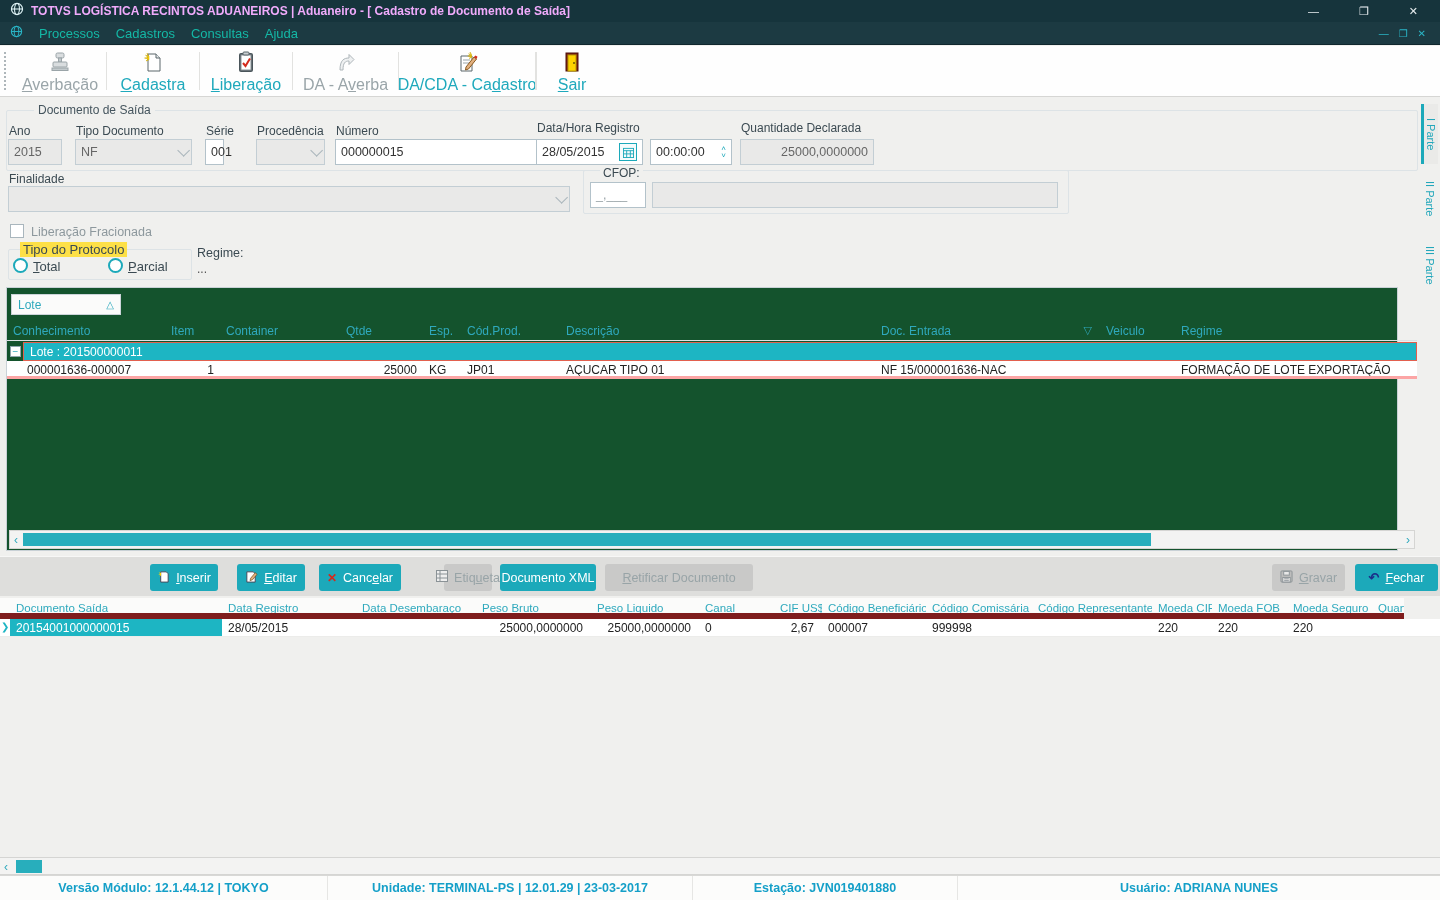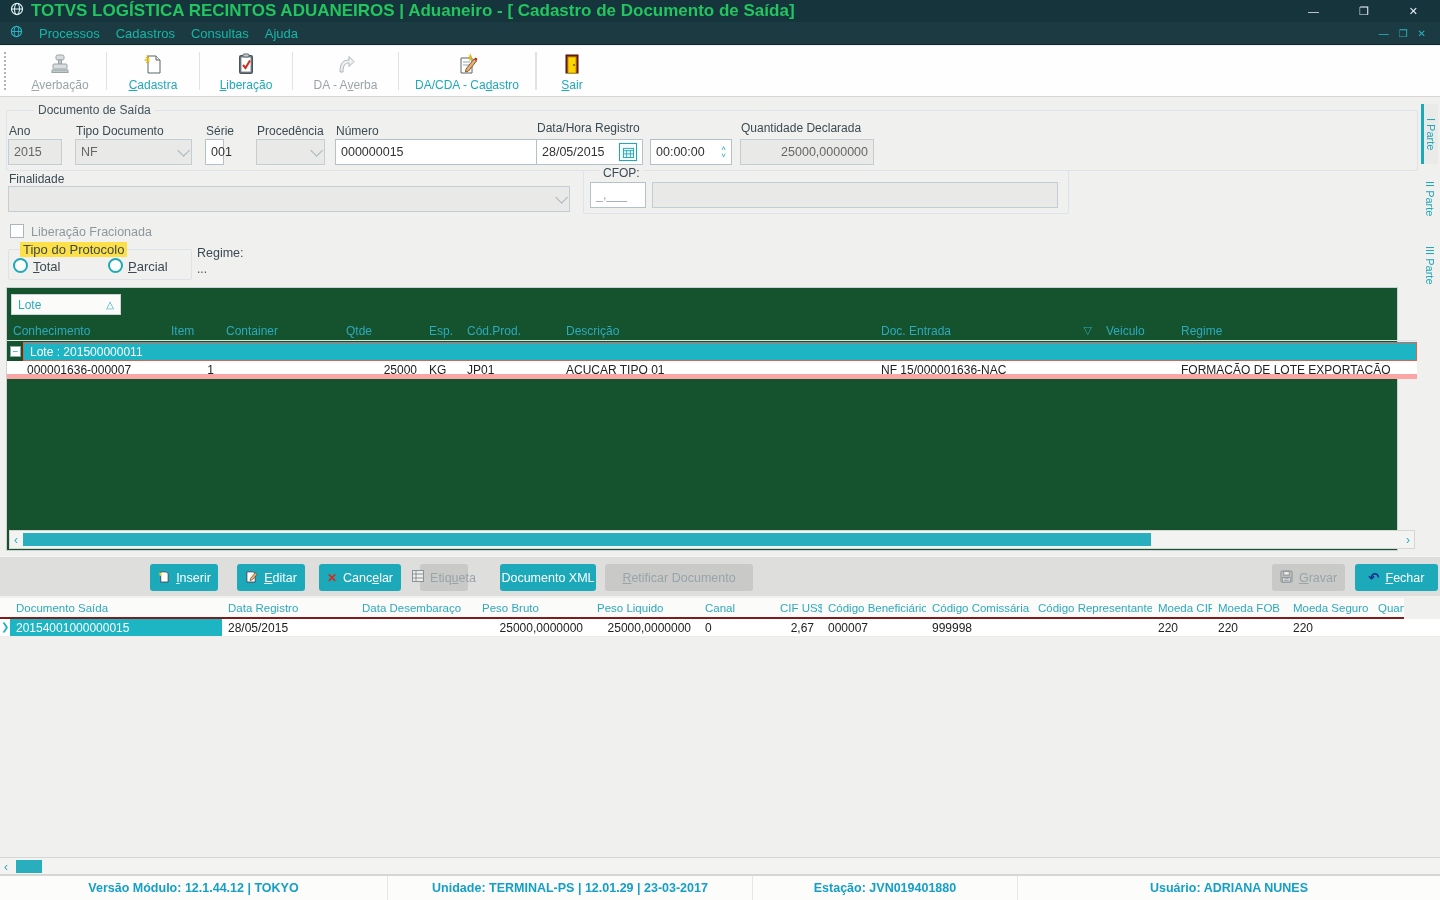--- a/index.html
+++ b/index.html
@@ -3,37 +3,37 @@
 <meta charset="utf-8">
 <style>
   * { margin:0; padding:0; box-sizing:border-box; }
   html,body { width:1440px; height:900px; }
   body { font-family:"Liberation Sans", sans-serif; background:#f0f0ee; }
   .app { position:relative; width:1440px; height:900px; background:#f0f0ee; overflow:hidden; }
 
   
   .titlebar { position:absolute; left:0; top:0; width:1440px; height:22px; background:#16343c;
               display:flex; align-items:center; padding:0 10px; gap:7px; }
-  .titlebar .title { color:#22c55e; font-size:17px; font-weight:bold; white-space:nowrap; }
+  .titlebar .title { color:#f0abfc; font-size:12px; font-weight:bold; white-space:nowrap; }
   .winctl { margin-left:auto; display:flex; gap:40px; padding-right:12px; }
   .winctl span { color:#e8eef0; font-size:11px; line-height:20px; cursor:default; }
 
   
   .menubar { position:absolute; left:0; top:22px; width:1440px; height:23px; background:#1c3a42;
              display:flex; align-items:center; padding:0 10px; gap:16px; border-bottom:1px solid #10272e; }
   .menubar .mitem { color:#14b8a6; font-size:13px; cursor:default; }
   .childctl { margin-left:auto; display:flex; gap:10px; padding-right:4px; }
   .childctl span { color:#2ab5c6; font-size:10px; }
 
   
   .toolbar { position:absolute; left:0; top:46px; width:1440px; height:51px; background:#fefefe;
              border-bottom:1px solid #d6d6d4; display:flex; align-items:stretch; padding-left:4px; }
   .grip { width:6px; margin:6px 4px 6px 0; border-left:2px dotted #aeb6ba; }
   .tbtn { display:flex; flex-direction:column; align-items:center; justify-content:center; gap:3px; cursor:default; }
-  .tbtn .tlabel { font-size:12px; color:#1fa9bc; white-space:nowrap;text-align:center; }
+  .tbtn .tlabel { font-size:16px; color:#1fa9bc; white-space:nowrap;text-align:center; }
   .tbtn.disabled .tlabel { color:#9aa5a9; }
   .tsep { width:1px; background:#e2e2e0; margin:6px 0; }
   .ticon { height:24px; display:flex; align-items:flex-end; }
 
   
   .lbl { position:absolute; font-size:12px; color:#3b4a52; white-space:nowrap; }
   .lbl.gray { color:#8d989d; }
   .field { position:absolute; height:23px; border:1px solid #b3c2ca; background:#fff; font-size:12.5px;
            color:#333; padding:12px 5px; display:flex; align-items:center; }
   .field.disabled { background:#e9e9e8; color:#666; border-color:#c3ced4; }
@@ -68,21 +68,21 @@
   .ghead .gc { font-size:12px; color:#2fa9bd; padding:3px 0 0 6px; white-space:nowrap; overflow:hidden; }
   .gc1{width:158px}.gc2{width:55px}.gc3{width:120px}.gc4{width:83px}.gc5{width:38px}
   .gc6{width:99px}.gc7{width:315px}.gc8{width:225px;display:flex}.gc9{width:75px}.gc10{flex:1}
   .gc8 .sd { margin-left:auto; padding-right:8px; font-size:11px; }
   .grouprowwrap { position:absolute; left:0; top:54px; width:1410px; height:19px; }
   .minusbox { position:absolute; left:3px; top:4px; width:11px; height:11px; border:1px solid #8fa6ae; background:#fff;
               font-size:10px; line-height:9px; text-align:center; color:#2fa9bd; }
   .groupband { position:absolute; left:16px; top:0; width:1394px; height:19px; background:#1db5c3;
                border:1px solid #e2604e; color:#fff; font-size:12px; display:flex; align-items:center; padding-left:6px; }
   .grow { position:absolute; left:0; top:73px; width:1410px; height:18px; display:flex; background:#fff;
-          border-bottom:5px solid #fca5a5; }
+          border-bottom:3px solid #fca5a5; }
   .grow .gc { font-size:12px; color:#222; padding:2px 0 0 6px; white-space:nowrap; overflow:hidden; }
   .grow .gc1 { padding-left:20px; }
   .grow .num { text-align:right; padding-right:6px; }
 
   
   .hscroll { position:absolute; height:19px; background:#f3f3f2; border:1px solid #d5d5d3; }
   .hs-arrow { position:absolute; top:2px; font-size:12px; color:#2fa9bd; line-height:14px; }
   .hs-thumb { position:absolute; top:2px; height:13px; background:#28aebc; }
 
   
@@ -90,38 +90,38 @@
             border-top:1px solid #f7f7f6; }
   .abtn { position:absolute; top:7px; height:27px; background:#1ca9ba; color:#fff; border:none; border-radius:3px;
           font-size:12.5px; font-family:"Liberation Sans",sans-serif; display:flex; align-items:center;
           justify-content:center; gap:6px; cursor:default; }
   .abtn.disabled { background:#c9c9c8; color:#98a4a7; }
   .xicon { color:#d42a1d; font-weight:bold; font-size:12px; }
   .undoicon { color:#1b2f8a; font-weight:bold; font-size:13px; }
 
   
   .bghead { position:absolute; left:0; top:598px; width:1404px; height:21px; display:flex;
-            border-bottom:2px solid #7f1d1d; background:#fbfbfa; }
+            border-bottom:6px solid #7f1d1d; background:#fbfbfa; }
   .bghead .bc { font-size:11.5px; color:#2fa9bd; padding:4px 0 0 6px; white-space:nowrap; overflow:hidden; }
   .brow { position:absolute; left:0; top:619px; width:1440px; height:18px; display:flex; background:#fff;
           border-bottom:1px solid #ececea; }
   .brow .bc { font-size:12px; color:#222; padding:2px 0 0 6px; white-space:nowrap; overflow:hidden; }
   .bc0{width:10px;padding-left:1px!important;color:#1db5c3!important;font-size:10px!important}
   .bc1{width:212px}.bc2{width:134px}.bc3{width:120px}.bc4{width:115px}.bc5{width:108px}.bc6{width:75px}
   .bc7{width:48px}.bc8{width:104px}.bc9{width:106px}.bc10{width:120px}.bc11{width:60px}.bc12{width:75px}
   .bc13{width:85px}.bc14{flex:1}
   .brow .num { text-align:right; padding-right:8px; }
   .selcell { background:#1db5c3; color:#fff !important; }
 
   
   .statusbar { position:absolute; left:0; top:875px; width:1440px; height:25px; background:#fcfcfb;
                border-top:1px solid #d8d8d6; display:flex; }
   .scell { display:flex; align-items:center; justify-content:center; font-size:12.5px; font-weight:bold;
            color:#149fc8; border-right:1px solid #e6e6e4; white-space:nowrap; }
-  .sc1{width:388px}.sc2{width:365px}.sc3{width:265px}.sc4{flex:1;border-right:none}
+  .sc1{width:328px}.sc2{width:365px}.sc3{width:265px}.sc4{flex:1;border-right:none}
   u { text-decoration:underline; }
 </style>
 </head>
 <body>
 
 <div class="app">
 
   <div class="titlebar">
     <span>
       <svg width="14" height="14" viewBox="0 0 16 16">
@@ -375,21 +375,21 @@
       <span><svg width="13" height="13" viewBox="0 0 14 14">
             <path d="M2 2 H9 L11 4 V13 H2 Z" fill="#fff" stroke="#445"></path>
             <path d="M6 9 L11 3 L13 4.6 L8 10.6 L5.4 11.4 Z" fill="#e2b07e" stroke="#6b4510" stroke-width="0.7"></path>
           </svg></span>
       <span><u>E</u>ditar</span>
     </button>
     <button class="abtn" style="left:319px;width:82px">
       <span class="xicon">✕</span>
       <span>Canc<u>e</u>lar</span>
     </button>
-    <button class="abtn disabled" style="left:420px;width:48px">
+    <button class="abtn disabled" style="left:444px;width:48px">
       <span><svg width="12" height="12" viewBox="0 0 12 12">
             <rect x="0.5" y="0.5" width="11" height="11" fill="#eee" stroke="#8a9296"></rect>
             <line x1="0.5" y1="4" x2="11.5" y2="4" stroke="#8a9296"></line>
             <line x1="0.5" y1="8" x2="11.5" y2="8" stroke="#8a9296"></line>
             <line x1="4" y1="0.5" x2="4" y2="11.5" stroke="#8a9296"></line>
           </svg></span>
       <span>Etiq<u>u</u>eta</span>
     </button>
     <button class="abtn" style="left:500px;width:96px">
       <span>Documento XML</span>

